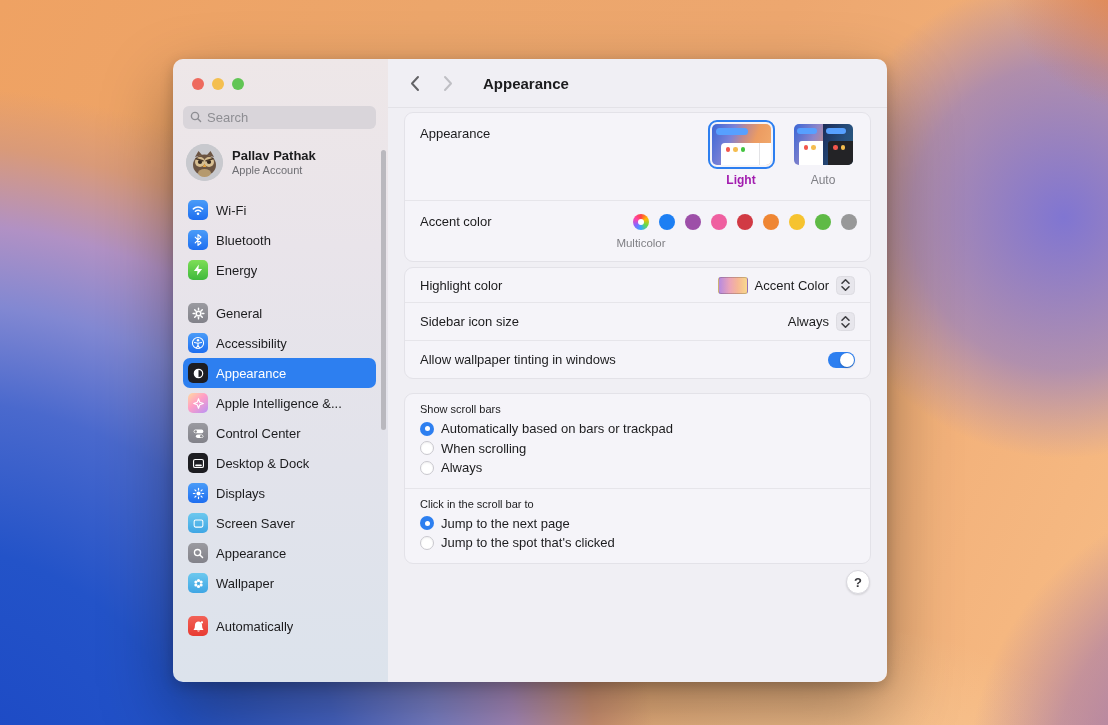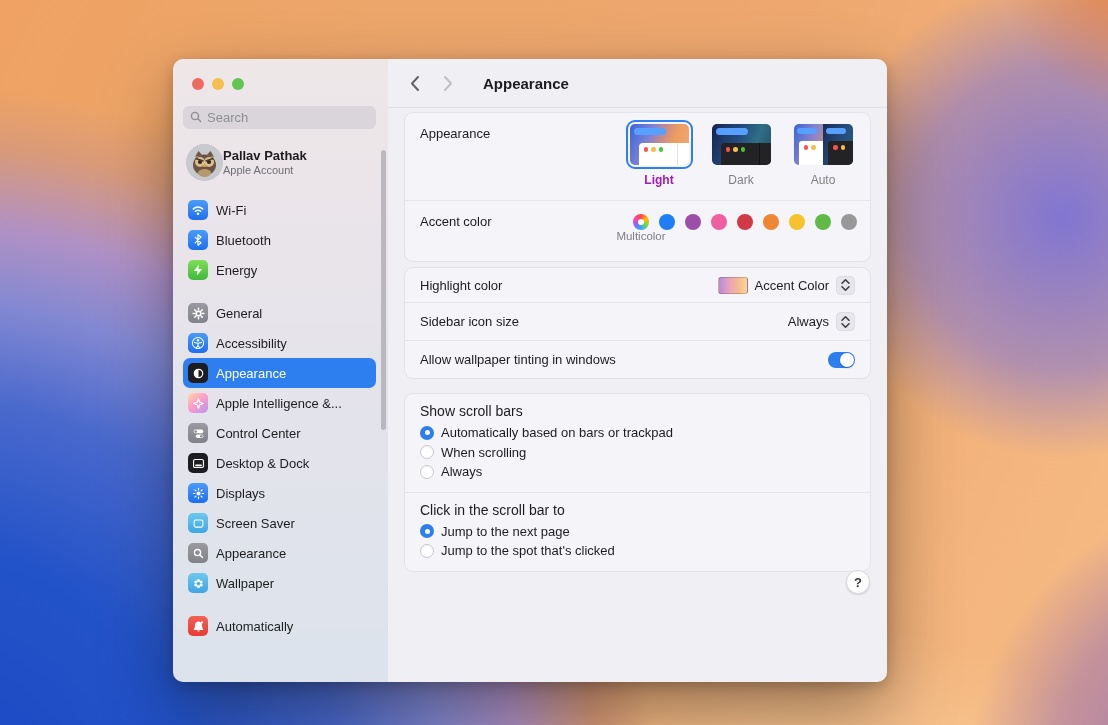--- a/index.html
+++ b/index.html
@@ -19,21 +19,21 @@
   
   .sidebar{width:215px;flex:0 0 215px;position:relative;
     background:linear-gradient(180deg,#eee7e8 0%,#e9e4ea 30%,#e2e3eb 65%,#dce3ec 100%);
     padding:0 0 0 10px;box-sizing:border-box;}
   .traffic{display:flex;gap:8px;padding:19px 0 0 9px;}
   .tl{width:12px;height:12px;border-radius:50%;}
   .tl.red{background:#ee6a5e;}  .tl.yellow{background:#f4bf4f;}  .tl.green{background:#61c554;}
   .searchbox{margin:16px 12px 0 0;height:23px;background:#d9d5da;border-radius:6px;
     display:flex;align-items:center;gap:5px;padding:0 7px;}
   .searchbox .ph{color:#8e8e93;font-size:13px;}
-  .profile{display:flex;align-items:center;margin:15px 12px 0 3px;}
+  .profile{display:flex;align-items:center;gap:9px;margin:15px 12px 0 3px;}
   .avatar{width:37px;height:37px;border-radius:50%;overflow:hidden;background:#c8c9ce;flex:0 0 37px;}
   .pname{font-size:13px;font-weight:700;color:#1c1c1e;line-height:16px;}
   .psub{font-size:11px;color:#6e6e73;line-height:13px;}
   .nav{margin:14px 12px 0 0;}
   .nav-gap{height:13px;}
   .nitem{display:flex;align-items:center;gap:8px;height:30px;border-radius:7px;padding:0 0 0 5px;}
   .nitem .lbl{font-size:13px;color:#1c1c1e;white-space:nowrap;overflow:hidden;}
   .nitem.selected{background:#2d7ff0;}
   .nitem.selected .lbl{color:#fff;}
   .nicon{width:20px;height:20px;border-radius:5px;flex:0 0 20px;display:flex;align-items:center;justify-content:center;}
@@ -85,37 +85,37 @@
   .half.d .miniwin{background:#232326;}
   .opt-label{font-size:12px;color:#7f7f85;margin-top:4px;}
   .opt.selected .opt-label{color:#a21caf;font-weight:700;}
   
   .row-accent{position:relative;height:60px;border-top:1px solid #e6e5ea;}
   .row-accent .rowlabel{position:absolute;left:15px;top:13px;}
   .swatchstrip{position:absolute;right:13px;top:13px;display:flex;gap:10px;}
   .swatch{width:16px;height:16px;border-radius:50%;}
   .swatch.multicolor{background:conic-gradient(#f44,#fb0,#6d4,#3af,#86f,#f4a,#f44);position:relative;}
   .swatch.multicolor::after{content:"";position:absolute;left:5px;top:5px;width:6px;height:6px;border-radius:50%;background:#fff;}
-  .accent-caption{position:absolute;left:-18px;top:16px;width:52px;text-align:center;font-size:11.5px;color:#7f7f84;}
+  .accent-caption{position:absolute;left:-18px;top:23px;width:52px;text-align:center;font-size:11.5px;color:#7f7f84;}
   
   .srow{display:flex;align-items:center;justify-content:space-between;padding:0 15px;}
   .srow.h34{height:34px;} .srow.h37{height:37px;}
   .srow + .srow{border-top:1px solid #e6e5ea;}
   .ctrl{display:flex;align-items:center;gap:7px;}
   .hl-swatch{width:28px;height:15px;border-radius:3px;border:1px solid rgba(0,0,0,.18);
     background:linear-gradient(90deg,#b68ae0 0%,#eba4b8 38%,#f6b894 68%,#f9d98e 100%);}
   .val{font-size:13px;color:#1c1c1e;}
   .stepper{width:17px;height:17px;border-radius:4.5px;background:#e7e6ec;border:1px solid #dddce2;
     display:flex;align-items:center;justify-content:center;}
   .toggle{width:27px;height:16px;border-radius:8px;background:#2d7ff0;position:relative;}
   .toggle .knob{position:absolute;right:1px;top:1px;width:14px;height:14px;border-radius:50%;background:#fff;box-shadow:0 1px 2px rgba(0,0,0,.25);}
   
   .rg{padding:9px 15px 10px 15px;}
   .rg + .rg{border-top:1px solid #e6e5ea;}
-  .rg-title{font-size:14px;color:#1c1c1e;margin-bottom:4px;}
+  .rg-title{font-size:11px;color:#1c1c1e;margin-bottom:4px;}
   .radiorow{display:flex;align-items:center;gap:7px;height:19.5px;}
   .radio{width:14px;height:14px;border-radius:50%;box-sizing:border-box;flex:0 0 14px;}
   .radio.on{background:#2d7ff0;position:relative;}
   .radio.on::after{content:"";position:absolute;left:4.5px;top:4.5px;width:5px;height:5px;border-radius:50%;background:#fff;}
   .radio.off{background:#fff;border:1px solid #c9c8ce;box-shadow:inset 0 1px 2px rgba(0,0,0,.06);}
   .radiolabel{font-size:13px;color:#1c1c1e;}
   .helpbtn{position:absolute;left:458px;top:511px;width:22px;height:22px;border-radius:50%;background:#fff;
     border:1px solid #d9d8de;box-shadow:0 1px 2px rgba(0,0,0,.12);display:flex;align-items:center;justify-content:center;
     font-size:13px;color:#3a3a3e;font-weight:700;}
 </style>
@@ -363,36 +363,20 @@
                         <span class="dot y"></span>
                         <span class="dot g"></span>
                       </div>
                     <div class="vline"></div>
                   </div>
                 </div>
               </div>
               <div class="opt-label">Light</div>
             </div>
 
-            <div class="opt">
-              <div class="thumbwrap">
-                <div class="thumb dark">
-                  <div class="pill"></div>
-                  <div class="win">
-                    <div class="dots">
-                        <span class="dot r"></span>
-                        <span class="dot y"></span>
-                        <span class="dot g"></span>
-                      </div>
-                    <div class="vline"></div>
-                  </div>
-                </div>
-              </div>
-              <div class="opt-label">Dark</div>
-            </div>
 
             <div class="opt">
               <div class="thumbwrap">
                 <div class="thumb auto">
                   <div class="half l">
                     <div class="pill"></div>
                     <div class="miniwin">
                         <div class="dots">
                           <span class="dot r"></span>
                           <span class="dot y"></span>

